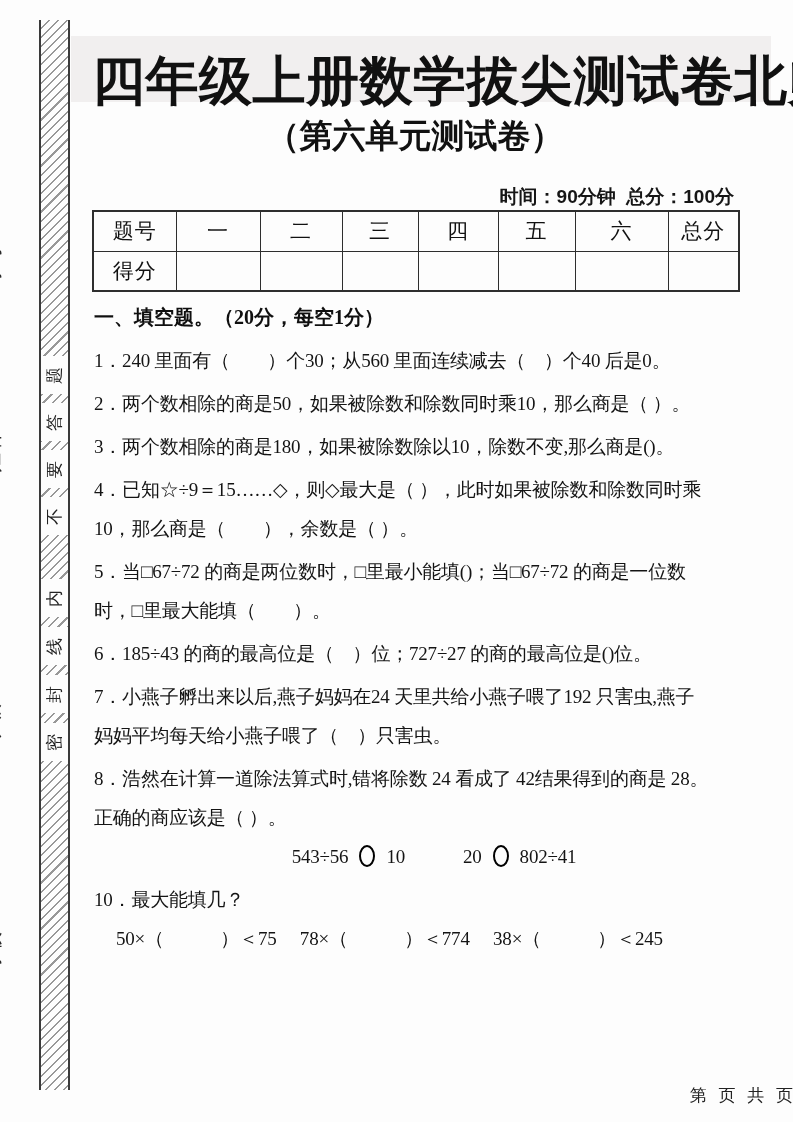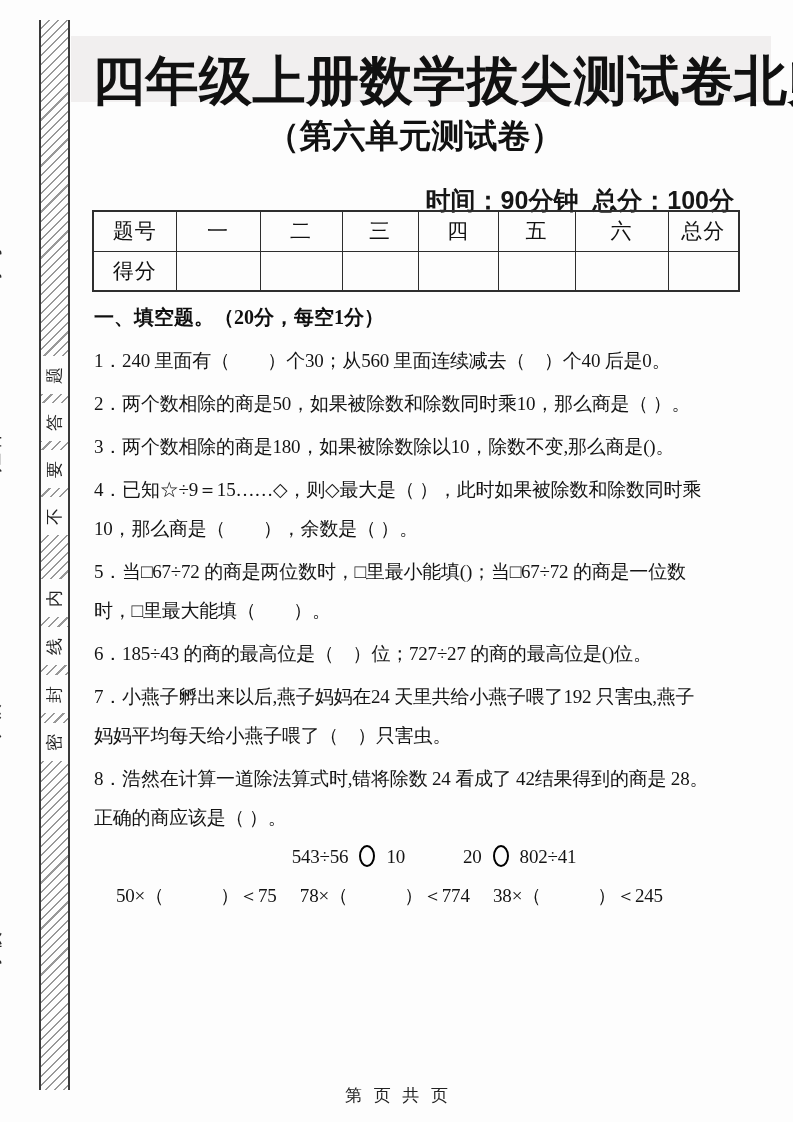--- a/index.html
+++ b/index.html
@@ -53,21 +53,21 @@
   }
   .sub-title{
     position:absolute; left:92px; top:114px; width:646px;
     text-align:center; font-family:Liberation Serif, serif;
     font-size:33px; font-weight:bold; color:#111; white-space:nowrap;
   }
   .meta-line{
     position:absolute; left:92px; top:184px; width:646px;
     text-align:right; padding-right:4px;
     font-family:"Liberation Sans","DejaVu Sans",sans-serif;
-    font-size:25px; font-weight:bold; color:#161616; white-space:pre;
+    font-size:19px; font-weight:bold; color:#161616; white-space:pre;
   }
   
   table.score{
     position:absolute; left:92px; top:210px; width:646px;
     border-collapse:collapse; table-layout:fixed;
     font-family:"Liberation Sans","DejaVu Sans",sans-serif;
     font-size:21px; color:#111;
   }
   table.score td{
     border:1.5px solid #2e2e2e; height:40px; text-align:center;
@@ -90,21 +90,21 @@
   .ind1{ padding-left:28px;text-align:center; }
   .ind2{ padding-left:22px; }
   .big-o{
     display:inline-block; width:16px; height:22px;
     border:2.5px solid #000; border-radius:50%;
     vertical-align:-4px; margin:0 11px;
   }
   .gap58{ display:inline-block; width:58px; }
   
   .footer{
-    position:absolute; left:0; top:1084px; width:793px; text-align:center;
+    position:absolute; left:0; top:1084px; width:793px; text-align:right;
     font-family:"Liberation Sans","DejaVu Sans",sans-serif;
     font-size:17px; color:#222; word-spacing:7px; white-space:pre;
   }
 </style>
 </head>
 <body>
 
 <div class="page">
 
   <div class="title-shade"></div>
@@ -192,18 +192,19 @@
     <div class="q-line">时，□里最大能填（　　）。</div>
     <div class="q-line nq">6．185÷43 的商的最高位是（　）位；727÷27 的商的最高位是()位。</div>
     <div class="q-line nq">7．小燕子孵出来以后,燕子妈妈在24 天里共给小燕子喂了192 只害虫,燕子</div>
     <div class="q-line">妈妈平均每天给小燕子喂了（　）只害虫。</div>
     <div class="q-line nq">8．浩然在计算一道除法算式时,错将除数 24 看成了 42结果得到的商是 28。</div>
     <div class="q-line">正确的商应该是（ ）。</div>
 
 
     <div class="q-line ind1"><span>543÷56</span><span class="big-o"></span><span>10</span><span class="gap58"></span><span>20</span><span class="big-o"></span><span>802÷41</span></div>
 
+    <div class="q-line nq">10．最大能填几？</div>
     <div class="q-line ind2">50×（　　　）＜75　 78×（　　　）＜774　 38×（　　　）＜245</div>
   </div>
 
   <div class="footer">第 页 共 页</div>
 
 </div>
 
 </body></html>

